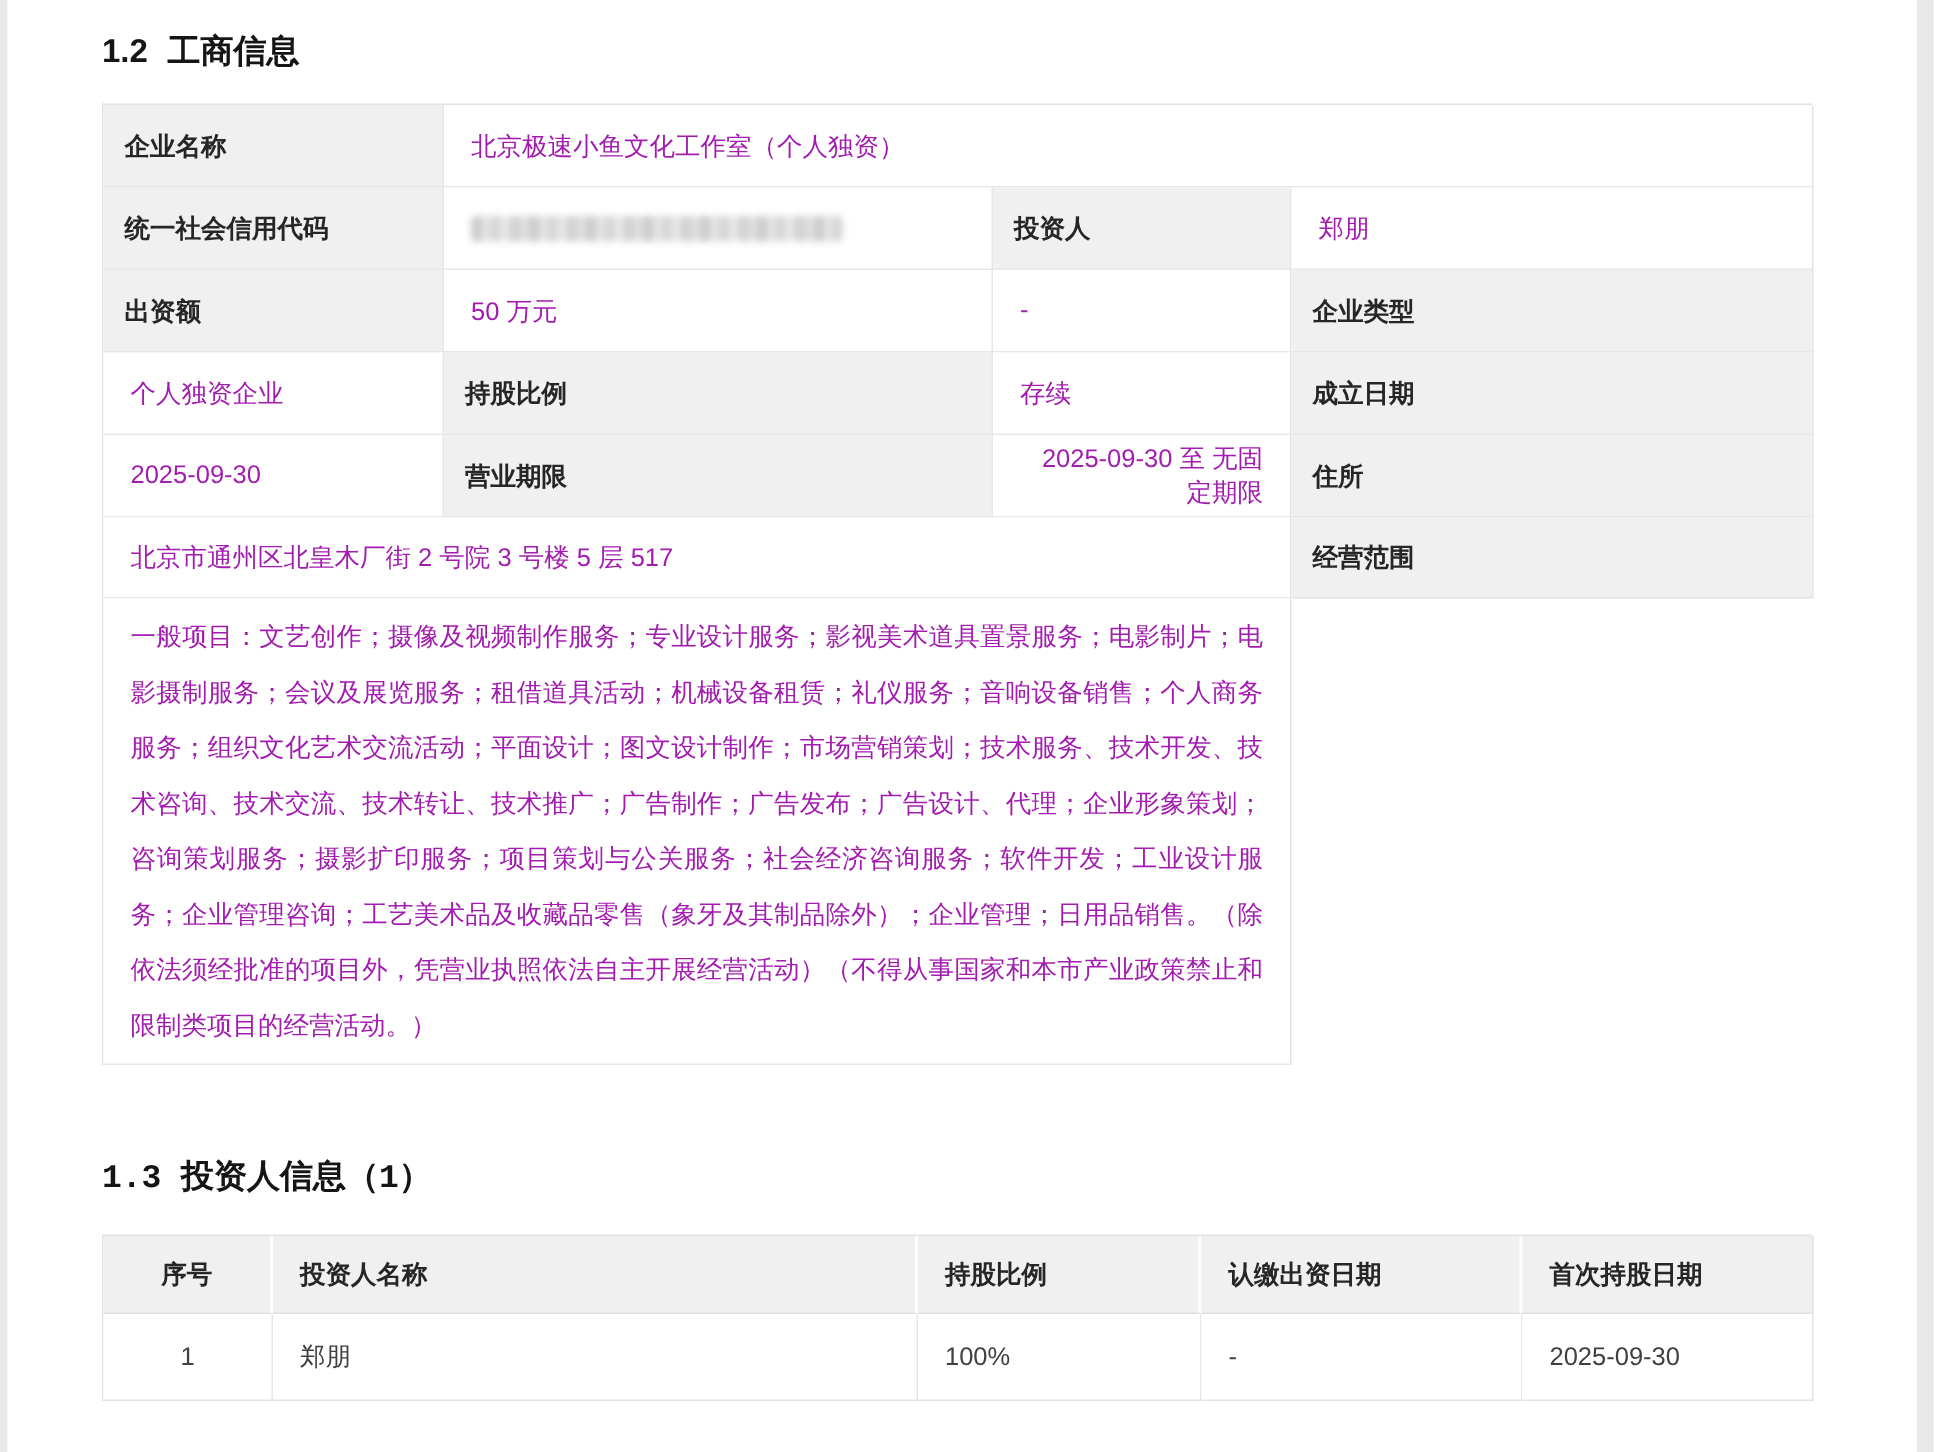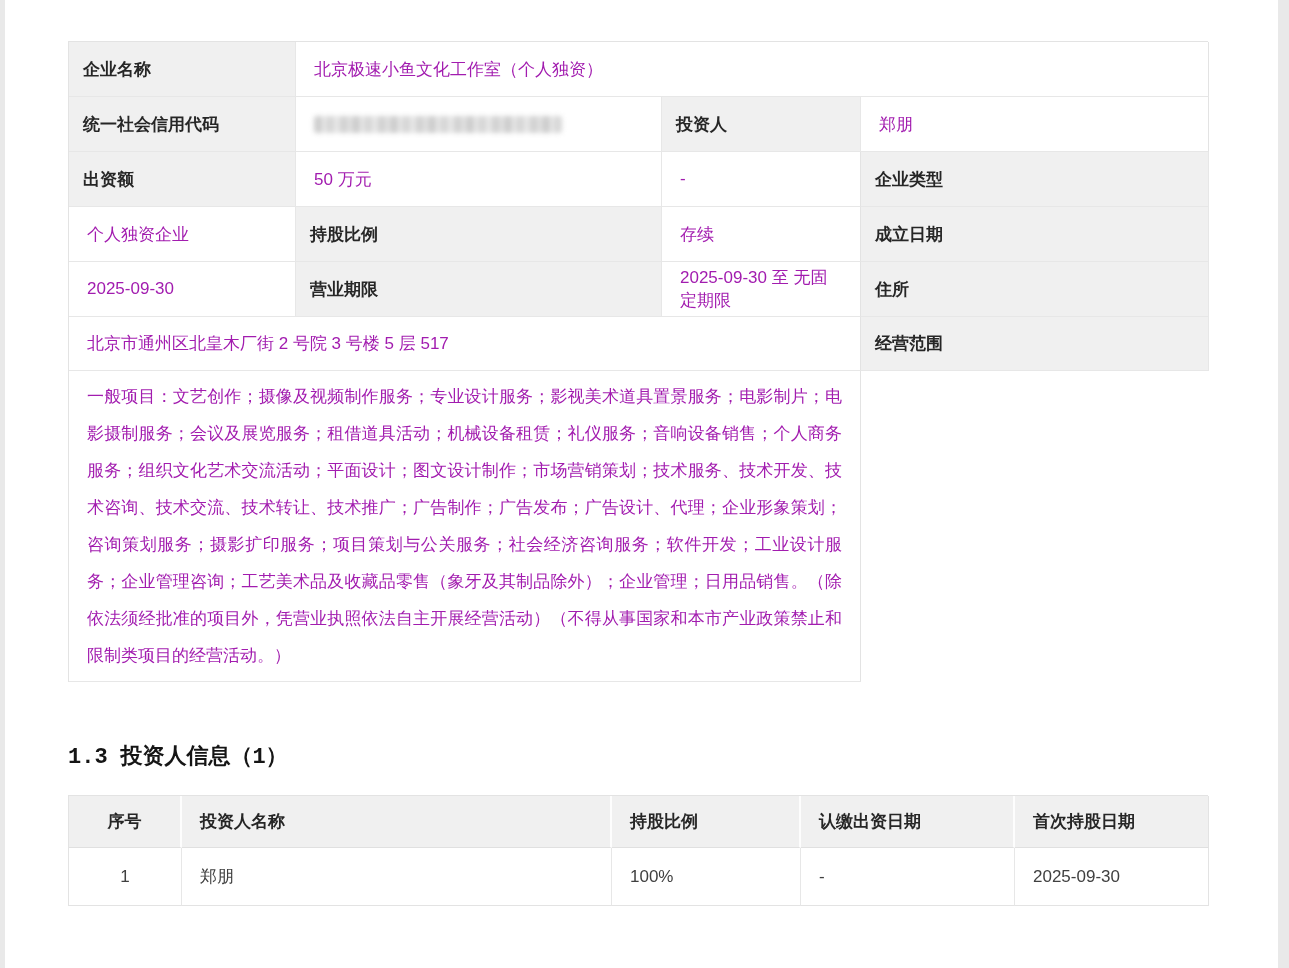--- a/index.html
+++ b/index.html
@@ -38,20 +38,21 @@
     border-top: 1px solid #e3e3e3;
     border-left: 1px solid #e3e3e3;
     font-size: 17px;
   }
   .cell {
     border-right: 1px solid #e7e7e7;
     border-bottom: 1px solid #e7e7e7;
     display: flex;
     align-items: center;
     min-height: 54px;
+    text-align: right;
   }
   .cell.last-col { border-right: 1px solid #e3e3e3; }
   .label-cell {
     background: #f0f0f0;
     font-weight: 700;
     color: #262626;
     padding: 0 14px;
   }
   .value-cell {
     background: #ffffff;
@@ -109,20 +110,24 @@
   }
   .td-cell.last-col { border-right: 1px solid #e3e3e3; }
   .center { justify-content: center; padding: 0; }
 </style>
 </head>
 <body>
 
 <div class="card">
   <div class="content">
 
+    <h2 class="section-heading">
+      <span class="sec-num">1.2</span>
+      <span>工商信息</span>
+    </h2>
 
     <div class="table1">
 
       <div class="cell label-cell">企业名称</div>
       <div class="cell value-cell span3 last-col">北京极速小鱼文化工作室（个人独资）</div>
 
       <div class="cell label-cell">统一社会信用代码</div>
       <div class="cell value-cell">
         <span class="redacted-blur"></span>
       </div>

